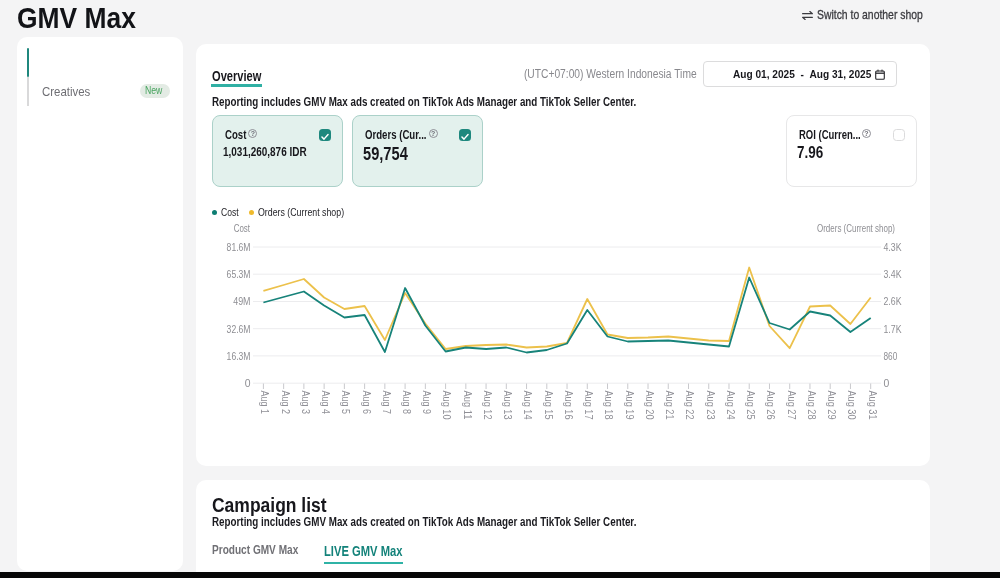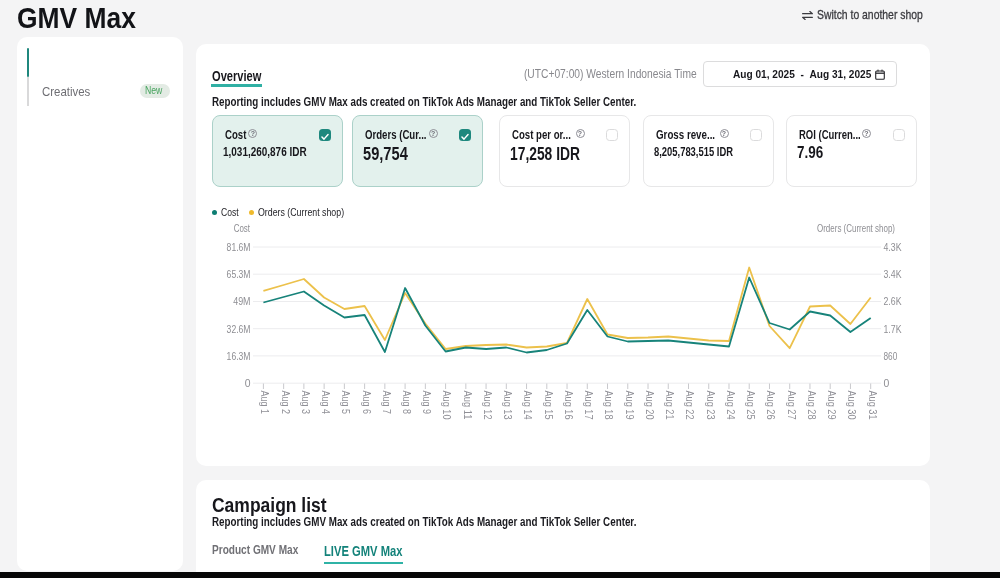--- a/index.html
+++ b/index.html
@@ -95,32 +95,20 @@
           </svg></span>
       <span class="val13 sx" style="--s:0.83;">1,031,260,876 IDR</span>
     </div>
     <div class="mcard on" style="left:156px;">
       <span class="lab sx" style="--s:0.74;">Orders (Cur...</span>
         <span class="q" style="left:75.7px;">?</span>
       <span class="cb c"><svg width="12" height="12" viewBox="0 0 13 13">
             <path d="M3.2 6.6 L5.4 8.8 L9.8 3.9" stroke="#fff" stroke-width="1.6" fill="none" stroke-linecap="round" stroke-linejoin="round"></path>
           </svg></span>
       <span class="val17 sx" style="--s:0.837;">59,754</span>
-    </div>
-    <div class="mcard off" style="left:303px;">
-      <span class="lab sx" style="--s:0.74;">Cost per or...</span>
-        <span class="q" style="left:75.5px;">?</span>
-      <span class="cb u"></span>
-      <span class="val17 sx" style="--s:0.79;">17,258 IDR</span>
-    </div>
-    <div class="mcard off" style="left:446.5px;">
-      <span class="lab sx" style="--s:0.75;">Gross reve...</span>
-        <span class="q" style="left:76px;">?</span>
-      <span class="cb u"></span>
-      <span class="val13 sx" style="--s:0.784;">8,205,783,515 IDR</span>
     </div>
     <div class="mcard off" style="left:590px;padding-left:20px;">
       <span class="lab sx" style="--s:0.73;">ROI (Curren...</span>
         <span class="q" style="left:75px;">?</span>
       <span class="cb u"></span>
       <span class="val17 sx" style="--s:0.84; font-size:16px; top:28.5px;">7.96</span>
     </div>
 
     <div class="legdot" style="left:16px; top:165.5px; background:#0d7e73;"></div>
     <div class="legtxt" style="left:25px; top:162px;"><span class="sx" style="--s:0.78;">Cost</span></div>

